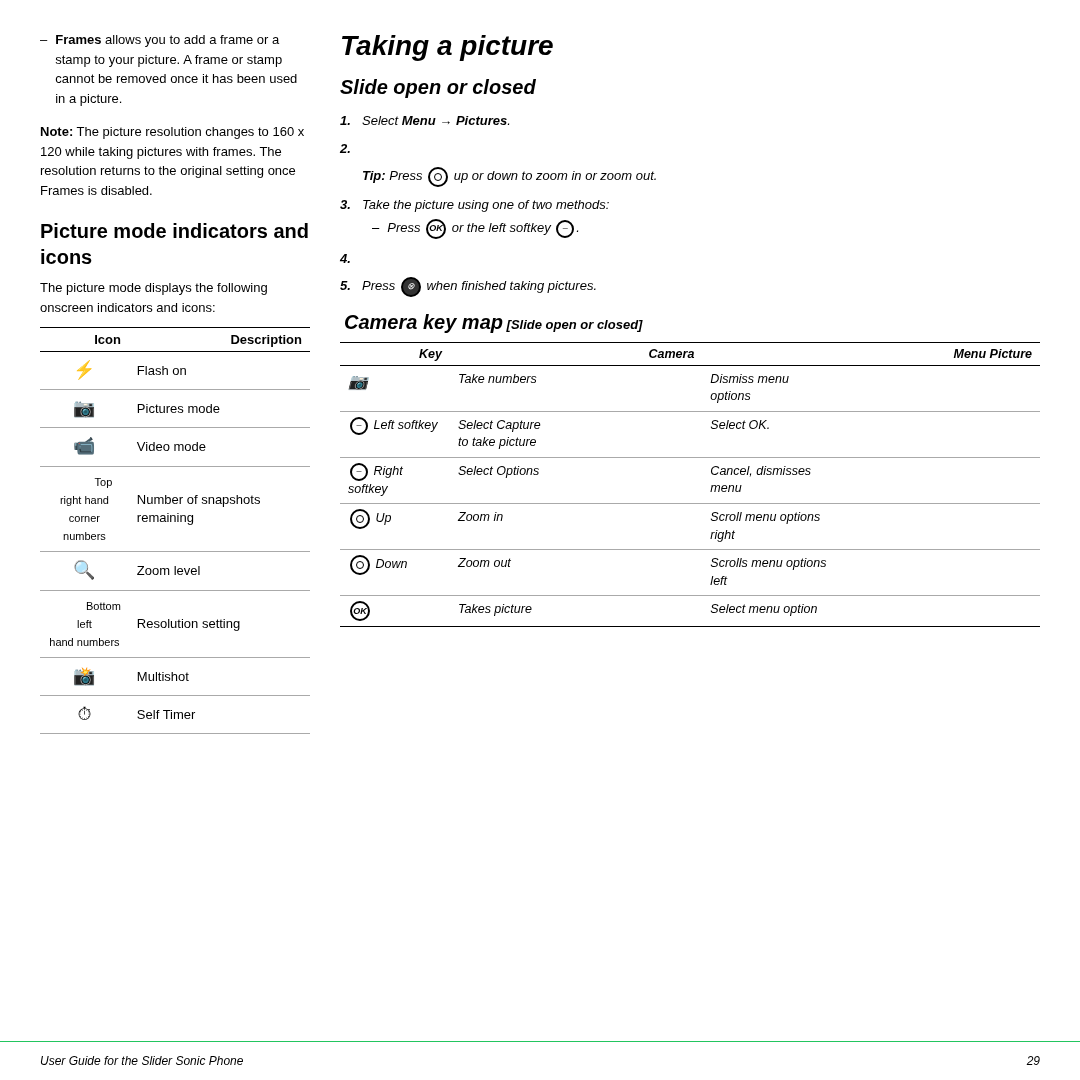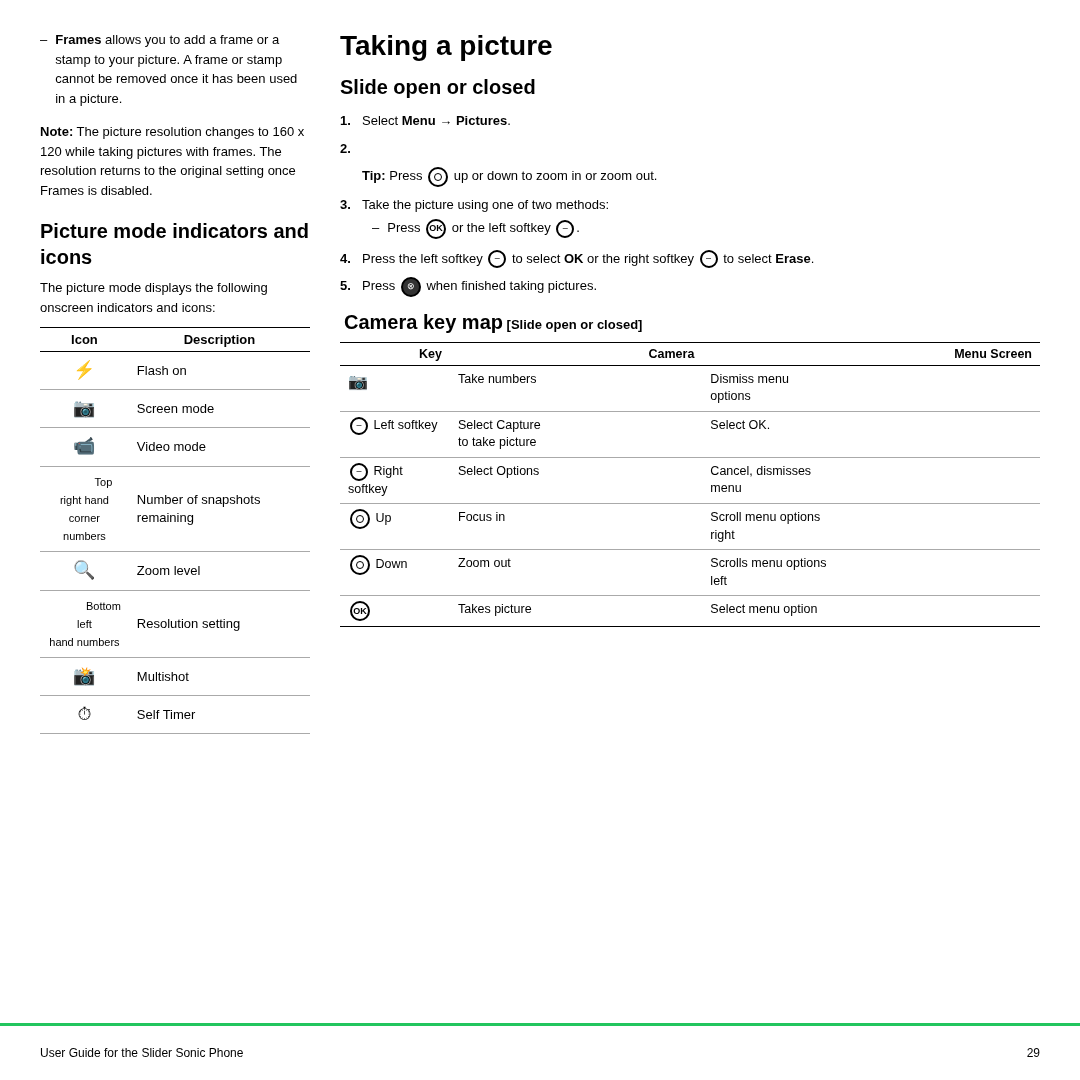--- a/index.html
+++ b/index.html
@@ -24,20 +24,21 @@
       flex: 1;
       padding: 30px 40px 10px 40px;
       gap: 30px;
     }
     .left-column {
       width: 270px;
       flex-shrink: 0;
     }
     .right-column {
       flex: 1;
+      font-style: italic;
     }
     
     .bullet-item {
       display: flex;
       margin-bottom: 12px;
       line-height: 1.5;
     }
     .bullet-dash {
       margin-right: 8px;
       flex-shrink: 0;
@@ -71,21 +72,21 @@
     
     .icon-table {
       width: 100%;
       border-collapse: collapse;
       font-size: 13px;
     }
     .icon-table th {
       border-top: 1.5px solid #000;
       border-bottom: 1px solid #000;
       padding: 4px 8px;
-      text-align: center;
+      text-align: right;
       font-weight: bold;
       font-size: 13px;
     }
     .icon-table td {
       border-bottom: 1px solid #aaa;
       padding: 6px 8px;
       vertical-align: middle;
       line-height: 1.4;
     }
     .icon-cell {
@@ -214,25 +215,26 @@
       line-height: 1.4;
     }
     .camera-table tr:last-child td {
       border-bottom: 1.5px solid #000;
     }
     .key-cell {
       width: 110px;
     }
     
     .footer {
-      border-top: 3px solid #22c55e;
-      padding: 20px 40px;
+      border-top: 1px solid #22c55e;
+      padding: 12px 40px;
       display: flex;
       justify-content: space-between;
       font-size: 12px;
+      font-style: italic;
     }
   </style>
 </head>
 <body>
 
 <div class="page">
   <div class="content-area">
 
     <div class="left-column">
 
@@ -264,21 +266,21 @@
             <td class="icon-cell">
               <span class="icon-symbol">⚡</span>
             </td>
             <td>Flash on</td>
           </tr>
 
           <tr>
             <td class="icon-cell">
               <span class="icon-symbol">📷</span>
             </td>
-            <td>Screen mode</td>
+            <td>Pictures mode</td>
           </tr>
 
           <tr>
             <td class="icon-cell">
               <span class="icon-symbol">📹</span>
             </td>
             <td>Video mode</td>
           </tr>
 
           <tr>
@@ -352,43 +354,40 @@
             <span class="sub-dash">–</span>
             <span>
               Press <span class="ok-circle">OK</span> or the left softkey <span class="softkey-circle">–</span>.
             </span>
           </div>
         </div>
       </div>
 
       <div style="display:flex; margin-bottom:8px; font-size:13px; line-height:1.5;">
         <span class="num-label">4.</span>
-        <span>
-          Press the left softkey <span class="softkey-circle">–</span> to select <strong>OK</strong> or the right softkey <span class="softkey-circle">–</span> to select <strong>Erase</strong>.
-        </span>
       </div>
 
       <div style="display:flex; margin-bottom:14px; font-size:13px; line-height:1.5;">
         <span class="num-label">5.</span>
         <span>
           Press <span class="end-circle">⊗</span> when finished taking pictures.
         </span>
       </div>
 
       <div style="margin-bottom: 8px;">
         <span class="camera-heading">Camera key map</span>
         <span class="camera-heading-small"> [Slide open or closed]</span>
       </div>
 
       <table class="camera-table">
         <thead>
           <tr>
             <th class="key-cell">Key</th>
             <th>Camera</th>
-            <th>Menu Screen</th>
+            <th>Menu Picture</th>
           </tr>
         </thead>
         <tbody>
 
           <tr>
             <td class="key-cell">
               <span class="icon-symbol" style="font-size:16px;">📷</span>
             </td>
             <td>Take numbers</td>
             <td>Dismiss menu<br>options</td>
@@ -412,21 +411,21 @@
             <td>Cancel, dismisses<br>menu</td>
           </tr>
 
           <tr>
             <td class="key-cell">
               <span class="nav-circle" style="display:inline-flex;">
                 <span class="nav-inner"></span>
               </span>
               Up
             </td>
-            <td>Focus in</td>
+            <td>Zoom in</td>
             <td>Scroll menu options<br>right</td>
           </tr>
 
           <tr>
             <td class="key-cell">
               <span class="nav-circle" style="display:inline-flex;">
                 <span class="nav-inner"></span>
               </span>
               Down
             </td>

